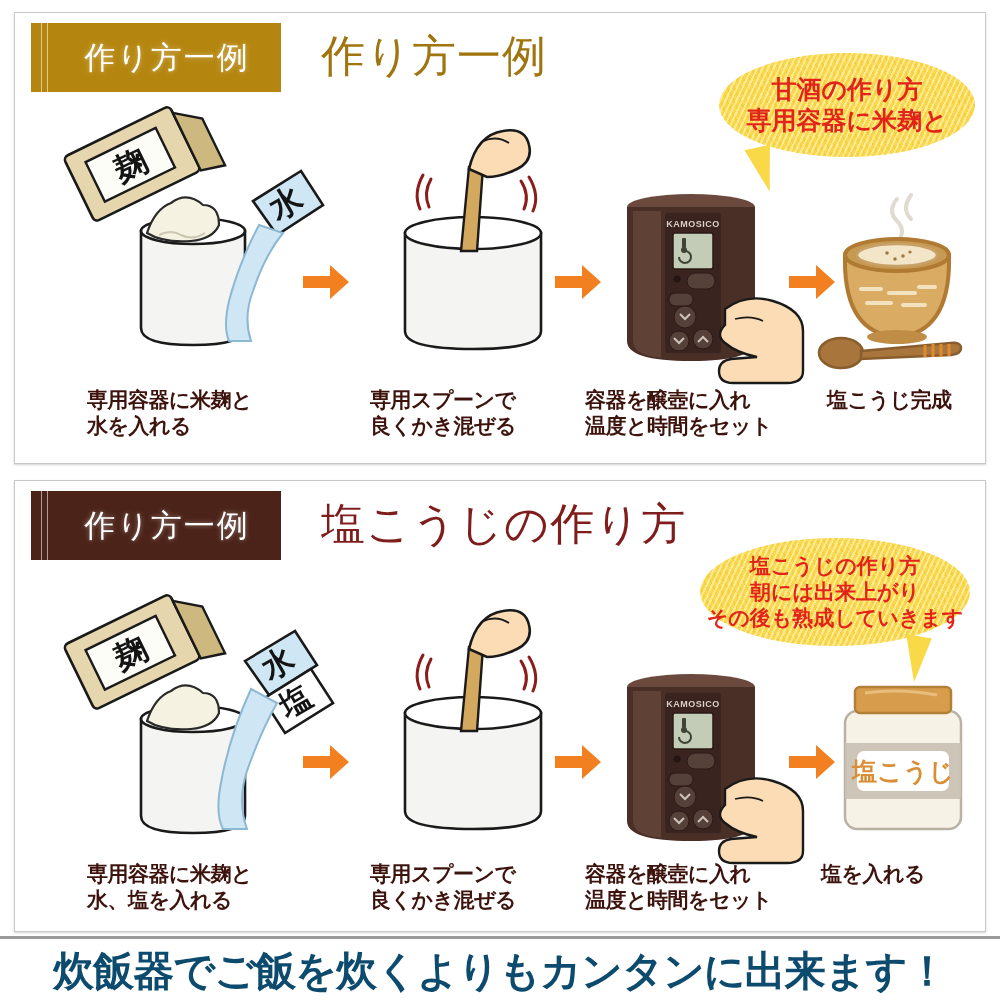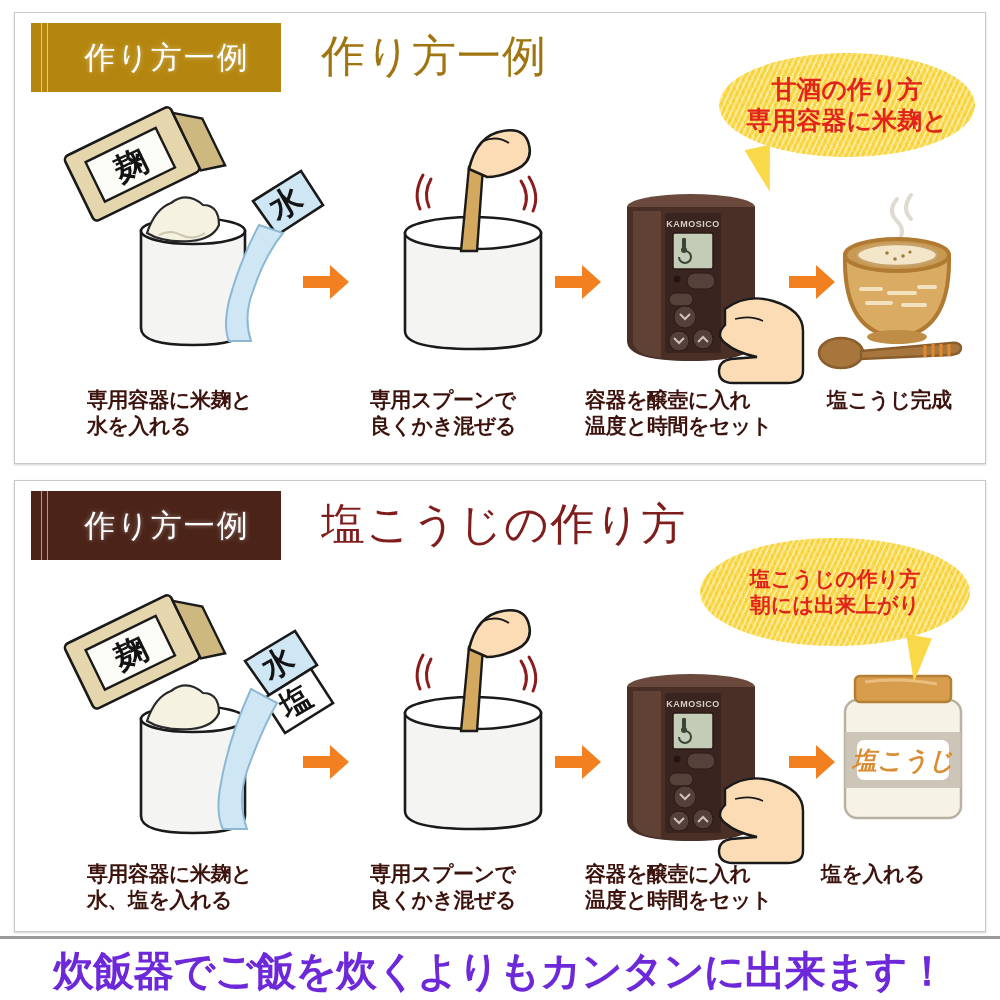--- a/index.html
+++ b/index.html
@@ -110,21 +110,21 @@
   }
 
   
   #bottom-banner {
     position: absolute; left: 0; top: 936px;
     width: 1000px; height: 64px;
     display: flex; align-items: center; justify-content: center;
     border-top: 3px solid #9a9a9a;
   }
   #bottom-banner .txt {
-    color: #6d28d9;
+    color: #0c4a6e;
     font-weight: bold;
     font-size: 41px;
     letter-spacing: -1px;
     white-space: nowrap;
   }
 
   svg { display: block; overflow: visible; }
 </style>
 </head>
 <body>
@@ -364,21 +364,21 @@
         </g>
       </svg>
     </div>
 
     <div class="arrow" style="left:774px; top:264px;">
       <svg width="46" height="34" viewBox="0 0 46 34">
           <path d="M0 11 H27 V0 L46 17 L27 34 V23 H0 Z" fill="#f28020"></path>
         </svg>
     </div>
 
-    <div class="step-art" style="left:808px; top:189px;font-style:italic;">
+    <div class="step-art" style="left:808px; top:200px;">
       <svg width="160" height="160" viewBox="0 0 160 160">
         <rect x="22" y="30" width="116" height="118" rx="12" fill="#f7f2e6" stroke="#b9b2a4" stroke-width="2.5"></rect>
         <rect x="32" y="6" width="96" height="26" rx="5" fill="#d79d4d" stroke="#b37f35" stroke-width="2.5"></rect>
         <path d="M42 12 q34 -5 72 2" fill="none" stroke="#e8bd7e" stroke-width="3"></path>
         <rect x="22" y="62" width="116" height="56" fill="#c9c0b4" opacity=".9"></rect>
         <rect x="34" y="70" width="92" height="40" rx="7" fill="#ffffff"></rect>
         <text x="80" y="99" font-family="'Liberation Sans',sans-serif" font-size="25" font-weight="bold" text-anchor="middle" fill="#d98e34">塩こうじ</text>
       </svg>
     </div>
 
@@ -387,20 +387,21 @@
     <div class="caption" style="left: 355px; top: 380px;">専用スプーンで
 良くかき混ぜる</div>
     <div class="caption" style="left: 570px; top: 380px;">容器を醸壺に入れ
 温度と時間をセット</div>
     <div class="caption" style="left: 806px; top: 380px;">塩を入れる</div>
   </div>
 
   <div class="bubble" id="bubble-shiokoji">
     <div class="bubble-line">塩こうじの作り方</div>
     <div class="bubble-line">朝には出来上がり</div>
+    <div class="bubble-line">その後も熟成していきます</div>
     <div class="bubble-tail"></div>
   </div>
 
   <div id="bottom-banner">
     <span class="txt">炊飯器でご飯を炊くよりもカンタンに出来ます！</span>
   </div>
 
 </div>
 
 </body></html>

